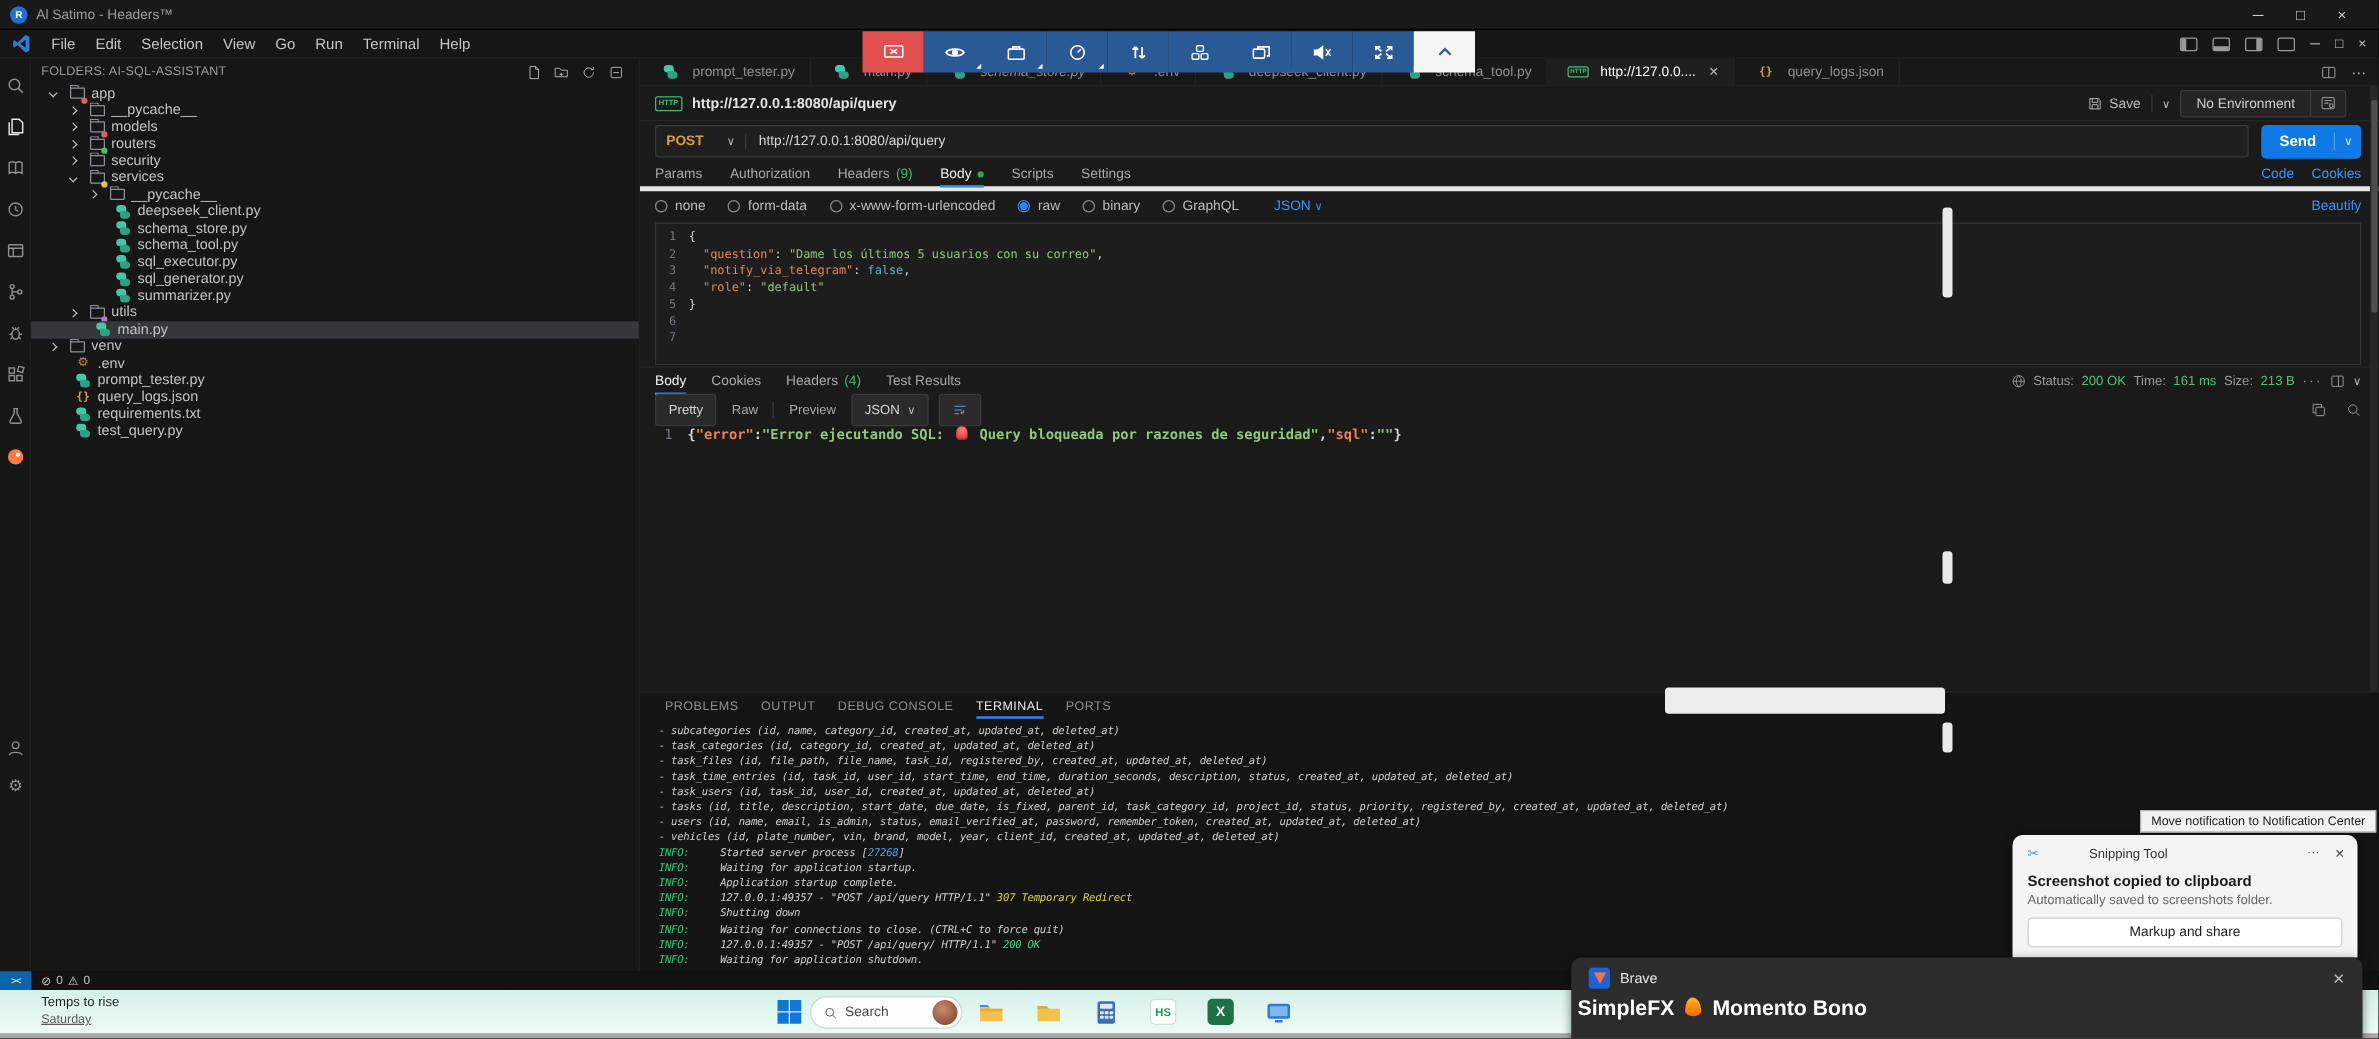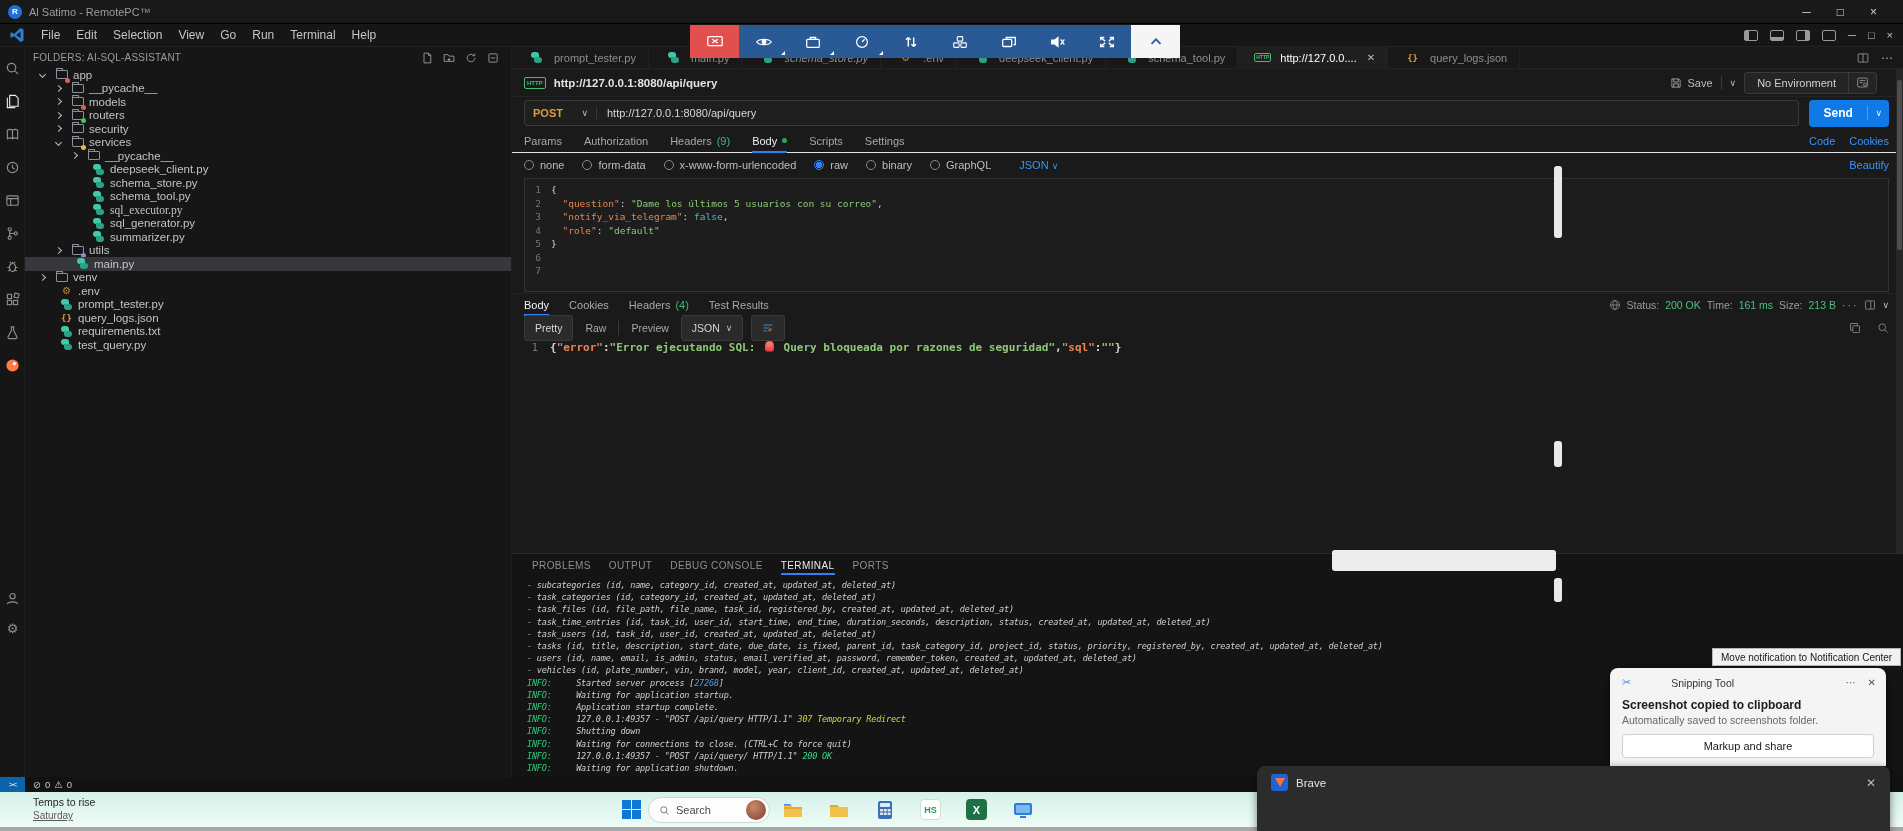--- a/index.html
+++ b/index.html
@@ -76,21 +76,21 @@
   #env-eye{width:28px;height:100%;border-left:1px solid #3a3a3a;display:flex;align-items:center;justify-content:center;color:#9a9a9a;}
   #url-row{top:50px;height:32px;padding:0 14px 0 12px;}
   #method-url{flex:1;height:26px;border:1px solid #3a3a3a;border-radius:3px;background:#1f1f1f;display:flex;align-items:center;}
   #method{width:72px;display:flex;align-items:center;justify-content:space-between;padding:0 8px;border-right:1px solid #3a3a3a;}
   #method-label{color:#d8a03c;font-weight:bold;font-size:11px;}
   #url-text{font-size:11px;color:#d6d6d6;padding:0 10px;}
   #send-btn{margin-left:10px;height:27px;width:80px;background:#0f7ae5;border-radius:4px;display:flex;align-items:center;color:#fff;}
   #send-label{flex:1;text-align:center;font-size:12px;font-weight:bold;}
   #send-btn .vsep{background:#4ba0f0;}
   #send-btn .chev-txt{color:#e8f2ff;padding:0 7px;}
-  #reqtabs-row{top:82px;height:24px;padding:0 14px 0 12px;gap:22px;border-bottom:1px solid #e5e5e5;}
+  #reqtabs-row{top:82px;height:24px;padding:0 14px 0 12px;gap:22px;border-bottom:4px solid #e5e5e5;}
   .ptab{font-size:11px;color:#a8a8a8;height:100%;display:flex;align-items:center;gap:5px;position:relative;}
   .ptab.active{color:#f0f0f0;}
   .ptab.active::after{content:"";position:absolute;left:0;right:0;bottom:-1px;height:2px;background:#2f81f7;}
   .ptab .cnt{color:#3fba6f;}
   .gdot{width:5px;height:5px;border-radius:50%;background:#2ea659;}
   #req-links{margin-left:auto;display:flex;gap:14px;}
   .blue-link{color:#3794ff;font-size:11px;}
   #radio-row{top:106px;height:24px;padding:0 14px 0 12px;gap:18px;}
   .radio{display:flex;align-items:center;gap:6px;font-size:11px;color:#bdbdbd;}
   .rcirc{width:10px;height:10px;border-radius:50%;border:1px solid #8a8a8a;}
@@ -165,21 +165,21 @@
   .em-flame{display:inline-block;width:13px;height:15px;margin:0 4px;background:linear-gradient(180deg,#ffb224,#ff6a00);border-radius:46% 54% 48% 52%/70% 70% 30% 30%;position:relative;top:1px;}
   svg{display:block;}
 </style>
 </head>
 <body>
 
 <div id="root">
 
   <div class="abs" id="rpc-bar">
     <div id="rpc-logo">R</div>
-    <div id="rpc-title">Al Satimo - RemotePC™</div>
+    <div id="rpc-title">Al Satimo - Headers™</div>
     <div id="rpc-controls">
       <span>─</span>
       <span>□</span>
       <span>×</span>
     </div>
   </div>
 
   <div class="abs" id="menubar">
     <svg id="vs-logo" viewBox="0 0 16 16">
       <path d="M11.5 1 5 7 2.5 5.2 1.5 5.8v4.4l1 .6L5 9l6.5 6 3-1.4V2.4z" fill="#2f7cd6"></path>
@@ -441,21 +441,21 @@
             <span class="py-ic"></span>
           </span>
           <span>schema_store.py</span>
         </div>
         <div class="trow" style="padding-left: 61px;">
           <span class="ticon">
             <span class="py-ic"></span>
           </span>
           <span>schema_tool.py</span>
         </div>
-        <div class="trow" style="padding-left: 61px; font-family: Liberation Serif, serif;">
+        <div class="trow" style="padding-left: 61px;">
           <span class="ticon">
             <span class="py-ic"></span>
           </span>
           <span>sql_executor.py</span>
         </div>
         <div class="trow" style="padding-left: 61px;">
           <span class="ticon">
             <span class="py-ic"></span>
           </span>
           <span>sql_generator.py</span>
@@ -900,15 +900,16 @@
   </div>
 
   <div class="abs" id="notif-brave">
     <div id="brave-head">
       <span id="brave-ic">
           <i></i>
         </span>
       <span id="brave-app">Brave</span>
       <span id="brave-x">✕</span>
     </div>
+    <div id="brave-title">SimpleFX <span class="em-flame"></span> Momento Bono</div>
   </div>
 
 </div>
 
 </body></html>

